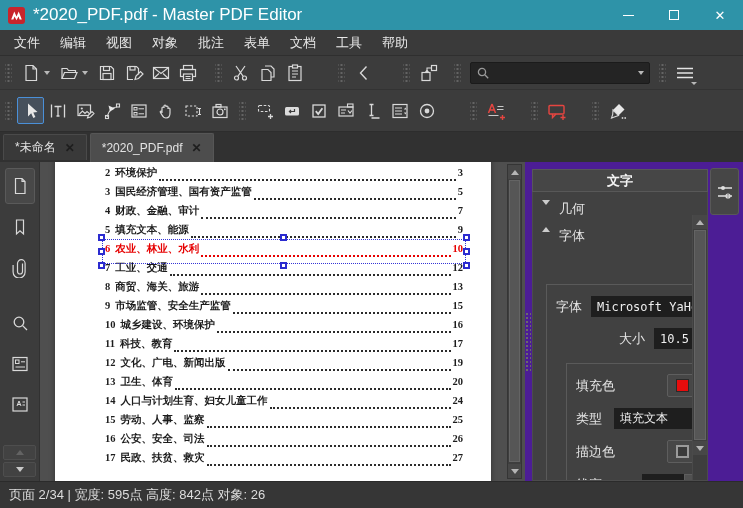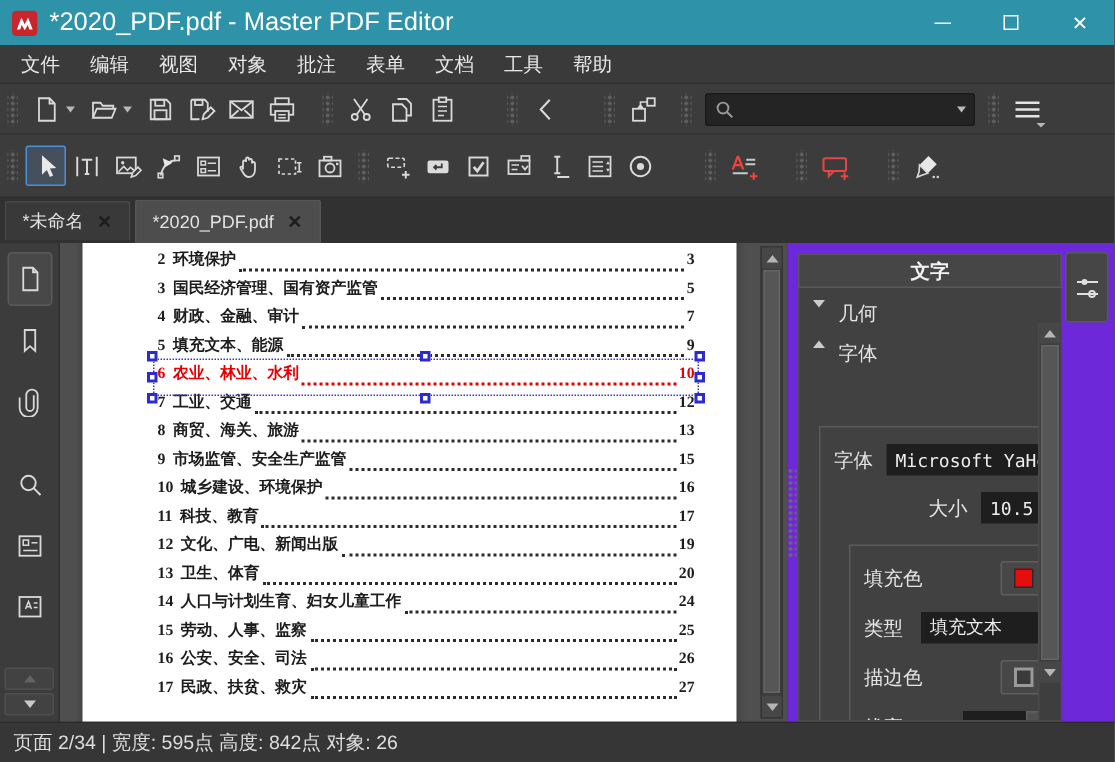--- a/index.html
+++ b/index.html
@@ -80,21 +80,21 @@
 
   
   .v-scroll{position:absolute;top:2px;bottom:2px;right:3px;width:15px;background:#3e3e3e;border:1px solid #353535;}
   .scroll-arrow{position:absolute;left:0;right:0;height:14px;background:#474747;display:flex;align-items:center;justify-content:center;}
   .scroll-arrow.up{top:0;} .scroll-arrow.down{bottom:0;}
   .sa-up{width:0;height:0;border-left:4px solid transparent;border-right:4px solid transparent;border-bottom:5px solid #b5b5b5;}
   .sa-down{width:0;height:0;border-left:4px solid transparent;border-right:4px solid transparent;border-top:5px solid #b5b5b5;}
   .scroll-thumb{position:absolute;left:1px;right:1px;top:15px;bottom:16px;background:#565656;border:1px solid #646464;}
 
   
-  .panel{width:218px;flex:0 0 auto;background:#6d28d9;position:relative;}
+  .panel{width:218px;flex:0 0 auto;background:#4c1d95;position:relative;}
   .panel-grip{position:absolute;left:0;top:150px;width:6px;height:60px;
       background-image:radial-gradient(circle,#6a6a6a 1px,transparent 1.3px);background-size:4px 4px;}
   .panel-main{position:absolute;left:7px;top:7px;width:176px;bottom:0;display:flex;flex-direction:column;}
   .panel-header{height:23px;flex:0 0 auto;background:#464646;border:1px solid #585858;color:#f2f2f2;
       font-size:13px;font-weight:bold;display:flex;align-items:center;justify-content:center;}
   .panel-body{flex:1;position:relative;background:#414141;border:1px solid #4c4c4c;border-top:none;padding-top:8px;overflow:hidden;}
   .section-row{display:flex;align-items:flex-start;gap:9px;height:27px;color:#e5e5e5;font-size:13px;padding-left:9px;}
   .tri-collapsed{width:0;height:0;border-left:4.5px solid transparent;border-right:4.5px solid transparent;border-top:5.5px solid #cccccc;}
   .tri-expanded{width:0;height:0;border-left:4.5px solid transparent;border-right:4.5px solid transparent;border-bottom:5.5px solid #cccccc;}
   .groupbox{border:1px solid #5a5a5a;margin:30px 0 0 13px;padding:11px 0 12px 9px;}

